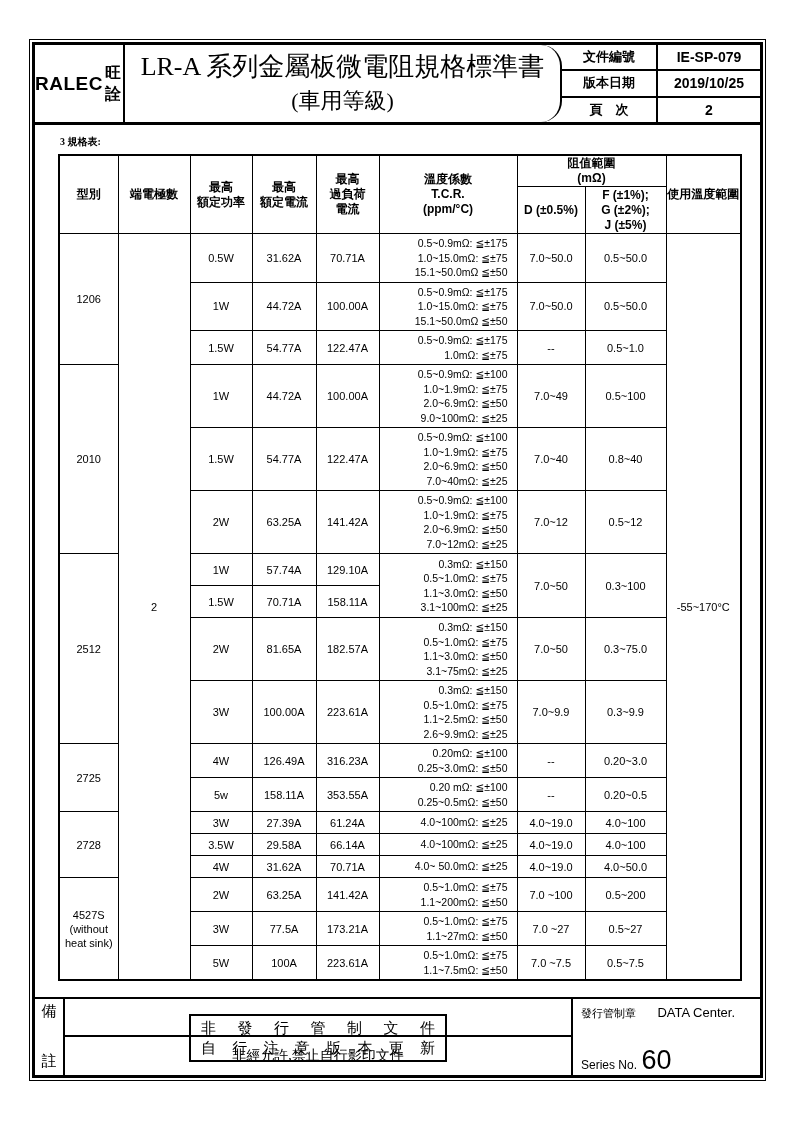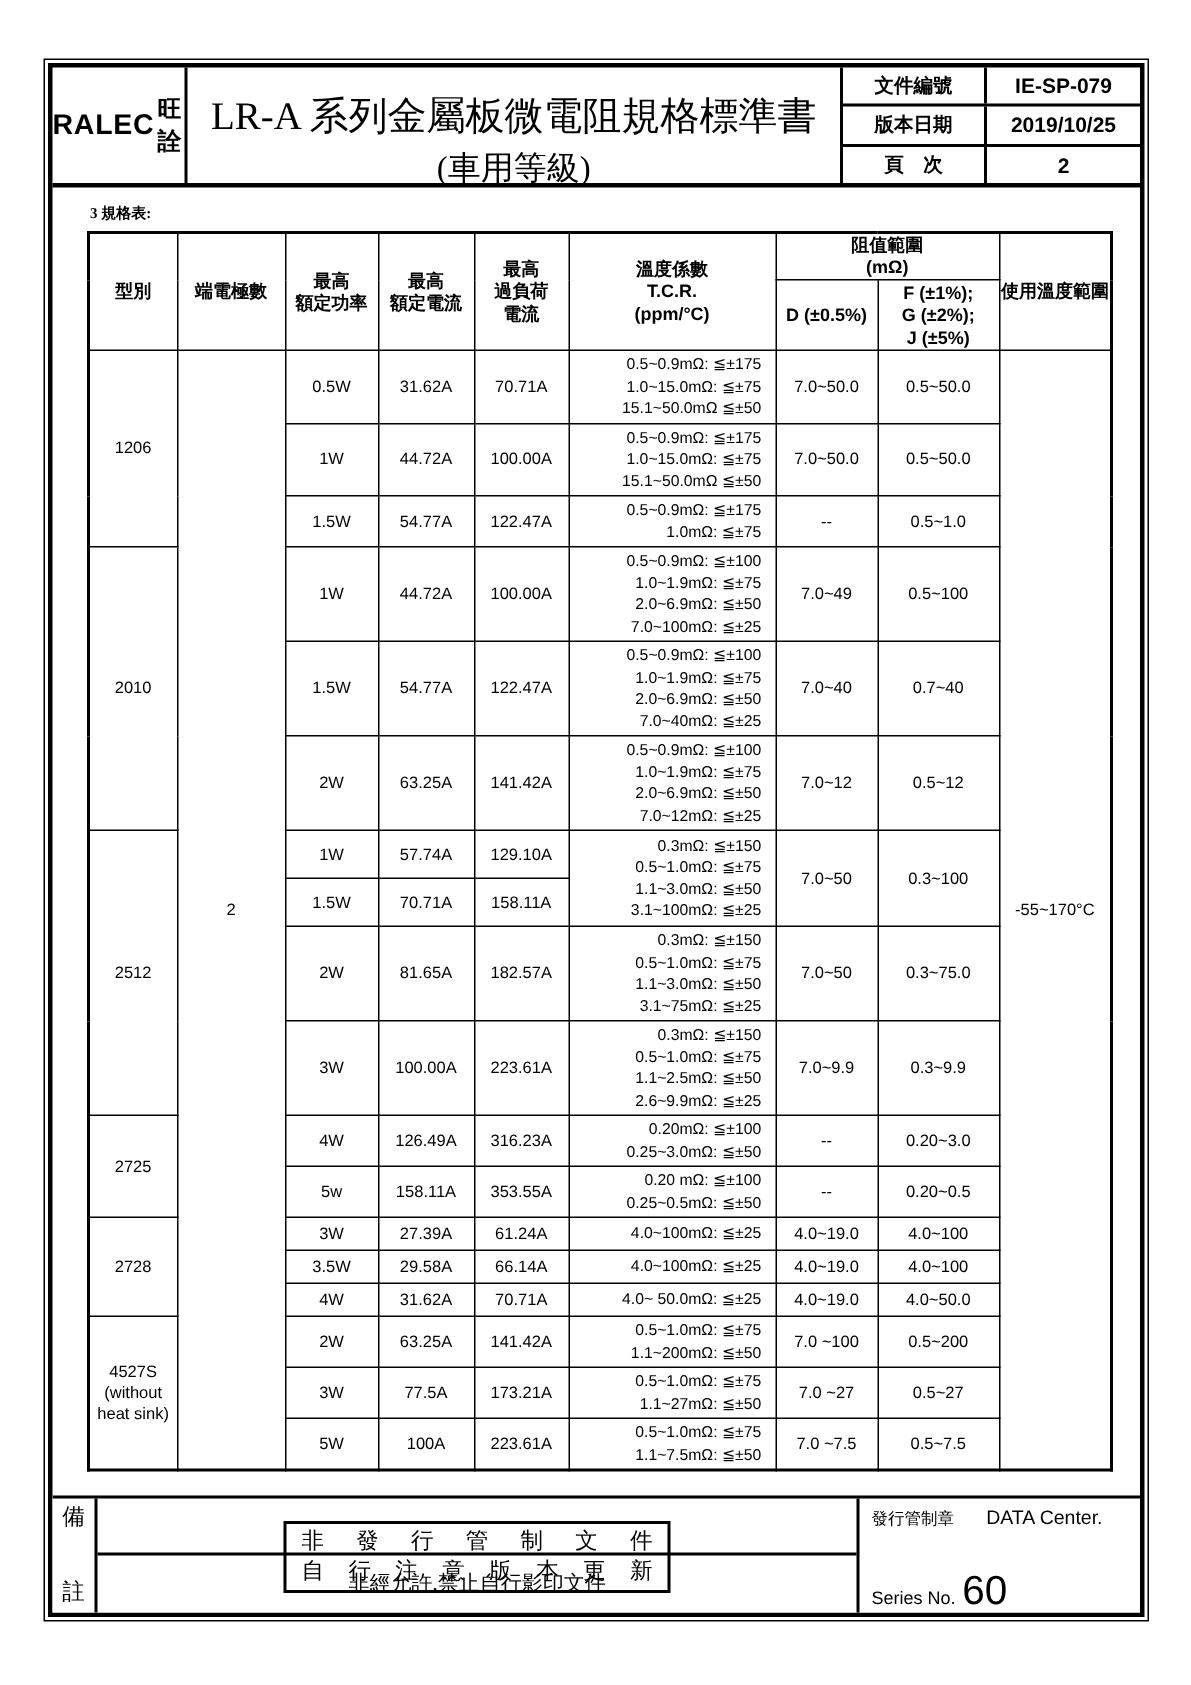--- a/index.html
+++ b/index.html
@@ -7,21 +7,21 @@
   .page{
     position:absolute;left:32px;top:42px;width:731px;height:1036px;
     border:3px solid #000;outline:1px solid #000;outline-offset:2px;
     background:#fff;font-family:"Liberation Sans","DejaVu Sans",sans-serif;color:#000;
   }
   
   .header-box{display:flex;height:80px;border-bottom:3px solid #000;}
   .logo-cell{width:90px;border-right:2px solid #000;display:flex;flex-direction:row;justify-content:center;align-items:center;gap:2px;}
   .logo-top{font-weight:bold;font-size:19px;letter-spacing:.5px;}
   .logo-bottom{font-weight:bold;font-size:16px;font-family:"Liberation Serif","DejaVu Serif",serif;}
-  .title-cell{flex:1;border-right:2px solid #000;text-align:center;padding-top:17px;font-family:"Liberation Serif","DejaVu Serif",serif;}
+  .title-cell{flex:1;border-right:2px solid #000;text-align:center;padding-top:6px;font-family:"Liberation Serif","DejaVu Serif",serif;border-radius:21px;}
   .title-main{font-size:26px;line-height:32px;white-space:nowrap;}
   .title-sub{font-size:22px;line-height:36px;}
   .meta-cell{width:198px;display:flex;flex-direction:column;}
   .meta-row{display:flex;flex:1;border-bottom:2px solid #000;}
   .meta-row:last-child{border-bottom:none;}
   .meta-label{width:96px;border-right:2px solid #000;display:flex;align-items:center;justify-content:center;font-weight:bold;font-size:13px;font-family:"Liberation Serif","DejaVu Serif",serif;}
   .meta-value{flex:1;display:flex;align-items:center;justify-content:center;font-weight:bold;font-size:14px;}
   
   .content{padding:8px 24px 0 23px;}
   .section-title{font-weight:bold;font-size:10px;font-family:"Liberation Serif","DejaVu Serif",serif;margin:2px 0 5px 2px;}
@@ -178,37 +178,37 @@
           <td rowspan="3">
               <div class="model-line">2010</div>
             </td>
           <td>1W</td>
           <td>44.72A</td>
           <td>100.00A</td>
           <td class="tcr-cell">
             <div class="tcr-line">0.5~0.9mΩ: ≦±100</div>
             <div class="tcr-line">1.0~1.9mΩ: ≦±75</div>
             <div class="tcr-line">2.0~6.9mΩ: ≦±50</div>
-            <div class="tcr-line">7.0~100mΩ: ≦±25</div>
+            <div class="tcr-line">9.0~100mΩ: ≦±25</div>
           </td>
           <td>7.0~49</td>
           <td>0.5~100</td>
         </tr>
         <tr class="rh61">
           <td>1.5W</td>
           <td>54.77A</td>
           <td>122.47A</td>
           <td class="tcr-cell">
             <div class="tcr-line">0.5~0.9mΩ: ≦±100</div>
             <div class="tcr-line">1.0~1.9mΩ: ≦±75</div>
             <div class="tcr-line">2.0~6.9mΩ: ≦±50</div>
             <div class="tcr-line">7.0~40mΩ: ≦±25</div>
           </td>
           <td>7.0~40</td>
-          <td>0.7~40</td>
+          <td>0.8~40</td>
         </tr>
         <tr class="rh61">
           <td>2W</td>
           <td>63.25A</td>
           <td>141.42A</td>
           <td class="tcr-cell">
             <div class="tcr-line">0.5~0.9mΩ: ≦±100</div>
             <div class="tcr-line">1.0~1.9mΩ: ≦±75</div>
             <div class="tcr-line">2.0~6.9mΩ: ≦±50</div>
             <div class="tcr-line">7.0~12mΩ: ≦±25</div>

